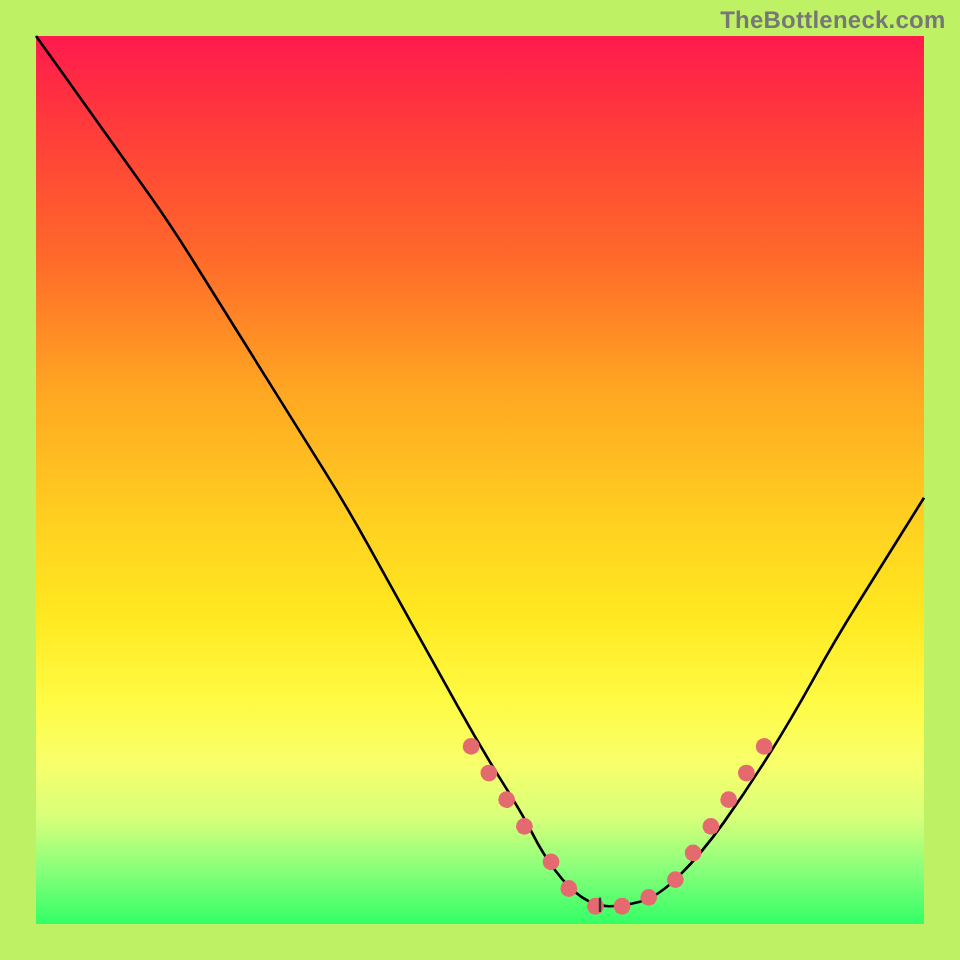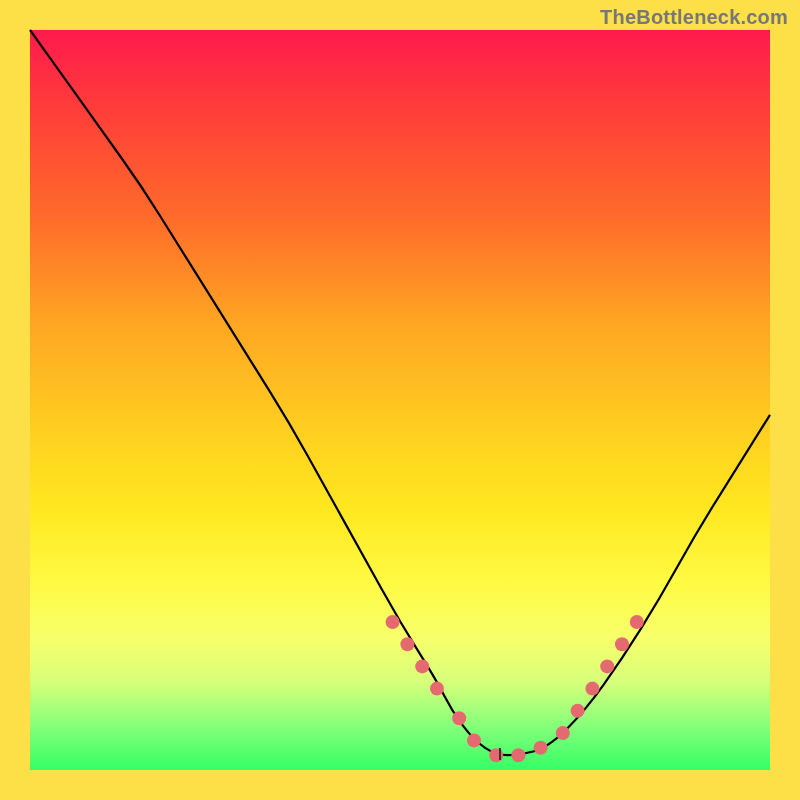--- a/index.html
+++ b/index.html
@@ -8,21 +8,21 @@
     width: 800px;
     height: 800px;
     background: #000;
     overflow: hidden;
     font-family: Arial, Helvetica, sans-serif;
   }
   .stage {
     position: relative;
     width: 800px;
     height: 800px;
-    background: #fde047;
+    background: #bef264;
   }
   .plot-area {
     position: absolute;
     left: 30px;
     top: 30px;
     width: 740px;
     height: 740px;
     background: linear-gradient(
       to bottom,
       #ff1a4d 0%,

